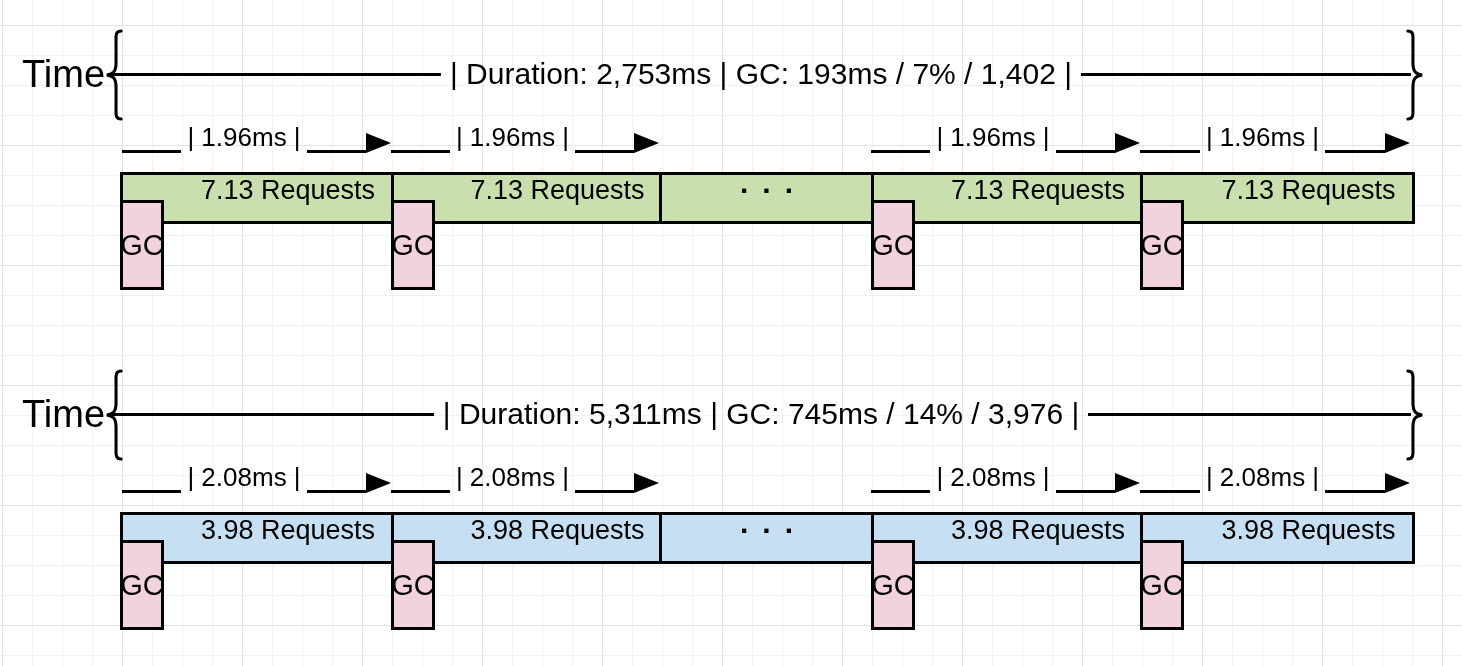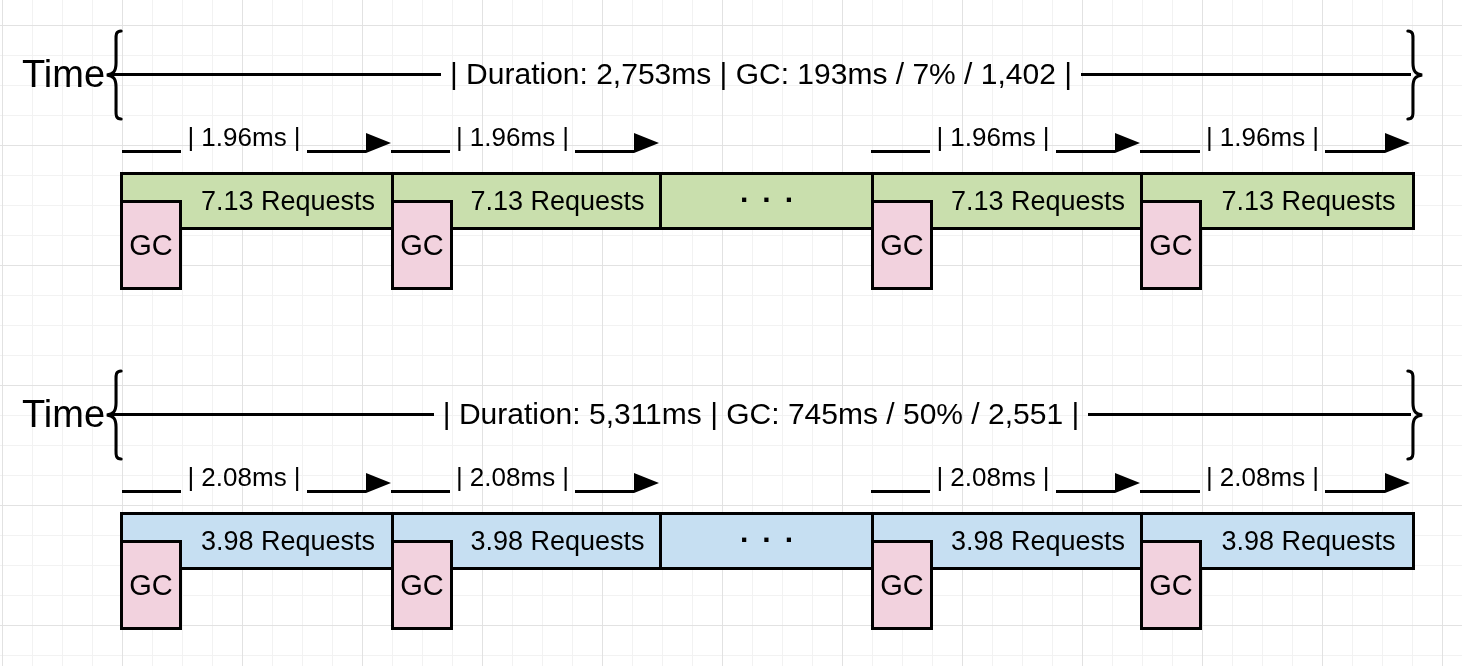--- a/index.html
+++ b/index.html
@@ -52,37 +52,37 @@
   .aline{flex:1;height:3px;background:#000;}
   .alabel{font-size:26px;padding:0 6px;white-space:nowrap;}
   .ahead{
     width:0;height:0;flex:0 0 auto;
     border-left:25px solid #000;
     border-top:10px solid transparent;
     border-bottom:10px solid transparent;
   }
 
   .segment{
-    position:absolute;top:172px;height:58px;
+    position:absolute;top:172px;height:52px;
     border:3px solid #000;box-sizing:border-box;
-    display:flex;align-items:center;justify-content:center;
+    display:flex;justify-content:center;
     font-size:27px;white-space:nowrap;
   }
   .s1{left:120px;width:274px;padding-left:62px;}
   .s2{left:391px;width:271px;padding-left:62px;}
   .s3{left:659px;width:215px;}
   .s4{left:871px;width:272px;padding-left:62px;}
   .s5{left:1140px;width:275px;padding-left:62px;}
   .ellipsis-label{
     font-weight:700;font-size:30px;letter-spacing:14px;
     padding-left:14px;transform:translateY(-9px);
   }
 
   .gc{
-    position:absolute;top:200px;width:62px;height:90px;
+    position:absolute;top:200px;width:44px;height:90px;
     border:3px solid #000;box-sizing:border-box;
     display:flex;align-items:center;justify-content:center;
     font-size:29px;z-index:2;
   }
   .g1{left:120px;}
   .g2{left:391px;}
   .g3{left:871px;}
   .g4{left:1140px;}
 </style>
 </head>
@@ -164,21 +164,21 @@
 
   <section class="tl tl-1">
     <span class="time-label">Time</span>
 
     <svg class="brace brace-l" viewBox="0 0 20 90">
       <path d="M 17 2 C 11 2 12 7 12 13 L 12 33 C 12 42 9 44 3 45 C 9 46 12 48 12 57 L 12 77 C 12 83 11 88 17 88" fill="none" stroke="#000" stroke-width="3" stroke-linecap="round"></path>
     </svg>
 
     <div class="duration-row">
       <div class="dline"></div>
-      <span class="duration-text">| Duration: 5,311ms | GC: 745ms / 50% / 2,551 |</span>
+      <span class="duration-text">| Duration: 5,311ms | GC: 745ms / 14% / 3,976 |</span>
       <div class="dline"></div>
     </div>
 
     <svg class="brace brace-r" viewBox="0 0 20 90">
       <path d="M 3 2 C 9 2 8 7 8 13 L 8 33 C 8 42 11 44 17 45 C 11 46 8 48 8 57 L 8 77 C 8 83 9 88 3 88" fill="none" stroke="#000" stroke-width="3" stroke-linecap="round"></path>
     </svg>
 
     <div class="arrow a1">
       <div class="aline"></div>
       <span class="alabel">| 2.08ms |</span>

